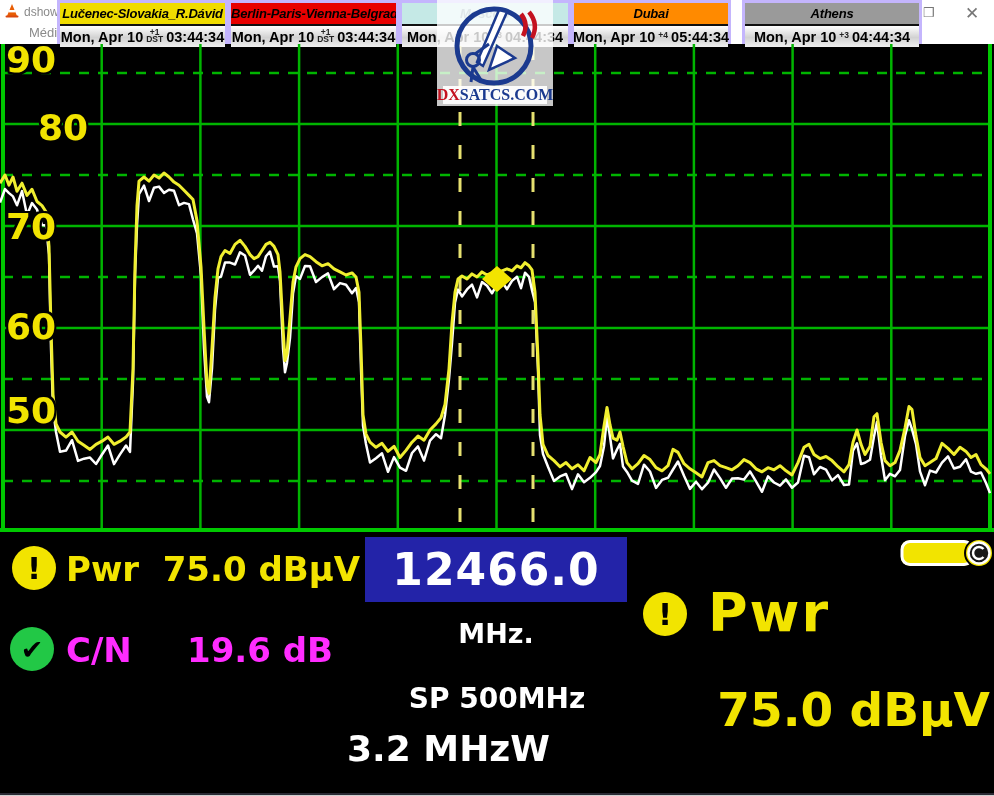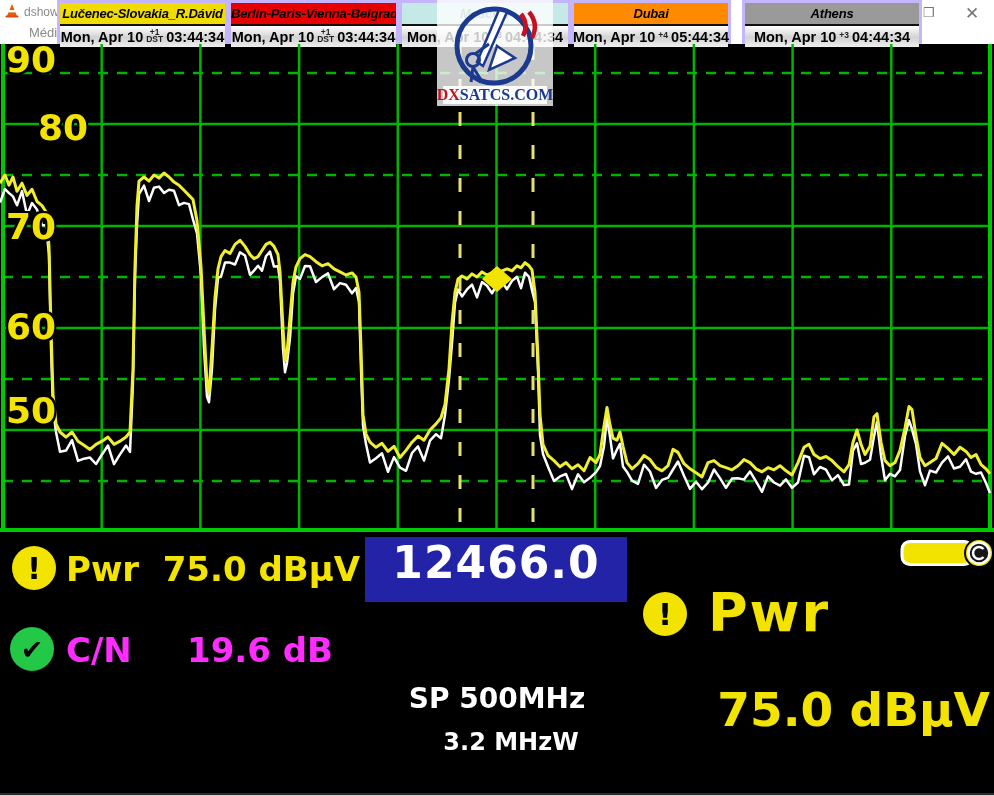--- a/index.html
+++ b/index.html
@@ -27,21 +27,21 @@
   #plot{position:absolute;left:0;top:44px;z-index:5;}
   .ylab{position:absolute;left:6px;z-index:8;color:#f2e400;font-family:"DejaVu Sans",sans-serif;
         font-weight:bold;font-size:36px;line-height:1;
         text-shadow:2px 2px 0 #000,-2px -2px 0 #000,2px -2px 0 #000,-2px 2px 0 #000;}
   
   .yell{color:#f2e400;} .mag{color:#ff2cff;}
   .b-txt{position:absolute;font-family:"DejaVu Sans",sans-serif;font-weight:bold;white-space:nowrap;}
   .circ{position:absolute;border-radius:50%;display:flex;align-items:center;justify-content:center;
         font-family:"DejaVu Sans",sans-serif;font-weight:bold;}
   #freqbox{position:absolute;left:365px;top:537px;width:262px;height:65px;background:#2323a8;
-           color:#fff;display:flex;align-items:flex-start;justify-content:center;
+           color:#fff;display:flex;align-items:center;justify-content:center;
            font-family:"DejaVu Sans",sans-serif;font-weight:bold;font-size:44px;letter-spacing:1px;}
   #btm-edge{position:absolute;left:0;top:793px;width:994px;height:3px;background:#2a2a34;border-bottom:1px solid #cfcfcf;box-sizing:border-box;}
 </style>
 </head>
 <body>
 
 <div id="screen">
 
   <div id="topbar">
     <svg class="desk-ico" viewBox="0 0 16 14">
@@ -170,29 +170,30 @@
 
   <div class="circ" style="left:10px;top:627px;width:44px;height:44px;background:#22c846;color:#000;font-size:27px;">
       <span>✔</span>
     </div>
   <div class="b-txt mag" style="left:66px;top:630px;font-size:34px;">C/N</div>
   <div class="b-txt mag" style="left:160px;top:630px;width:200px;text-align:center;font-size:34px;">19.6 dB</div>
 
   <div id="freqbox">
     <span>12466.0</span>
   </div>
+  <div class="b-txt" style="left:365px;top:618px;width:262px;text-align:center;color:#fff;font-size:27px;">MHz.</div>
 
   <div class="circ" style="left:643px;top:592px;width:44px;height:44px;background:#f2e400;color:#000;font-size:31px;">
       <span>!</span>
     </div>
   <div class="b-txt yell" style="left:708px;top:581px;font-size:54px;letter-spacing:2px;">Pwr</div>
   <div class="b-txt yell" style="left:650px;top:682px;width:340px;text-align:right;font-size:47px;">75.0 dBμV</div>
 
   <div class="b-txt" style="left:347px;top:682px;width:300px;text-align:center;color:#fff;font-size:28px;">SP 500MHz</div>
-  <div class="b-txt" style="left:361px;top:728px;width:300px;text-align:center;color:#fff;font-size:24px;">3.2 MHzW</div>
+  <div class="b-txt" style="left:347px;top:728px;width:300px;text-align:left;color:#fff;font-size:36px;">3.2 MHzW</div>
 
   <svg style="position:absolute;left:898px;top:536px;" width="96" height="34" viewBox="0 0 96 34">
     <rect x="2" y="3.5" width="74" height="27" rx="9" fill="#f2e400" stroke="#000" stroke-width="2"></rect>
     <rect x="4" y="5.5" width="70" height="23" rx="8" fill="#f2e400" stroke="#fff" stroke-width="3"></rect>
     <circle cx="81" cy="17" r="14" fill="#f2e400" stroke="#000" stroke-width="2"></circle>
     <circle cx="81" cy="17" r="10.5" fill="#181818" stroke="#fff" stroke-width="2.5"></circle>
     <path d="M85.5,13 a6,6 0 1 0 0,8" stroke="#fff" stroke-width="2.5" fill="none"></path>
   </svg>
 
   <div id="btm-edge"></div>

